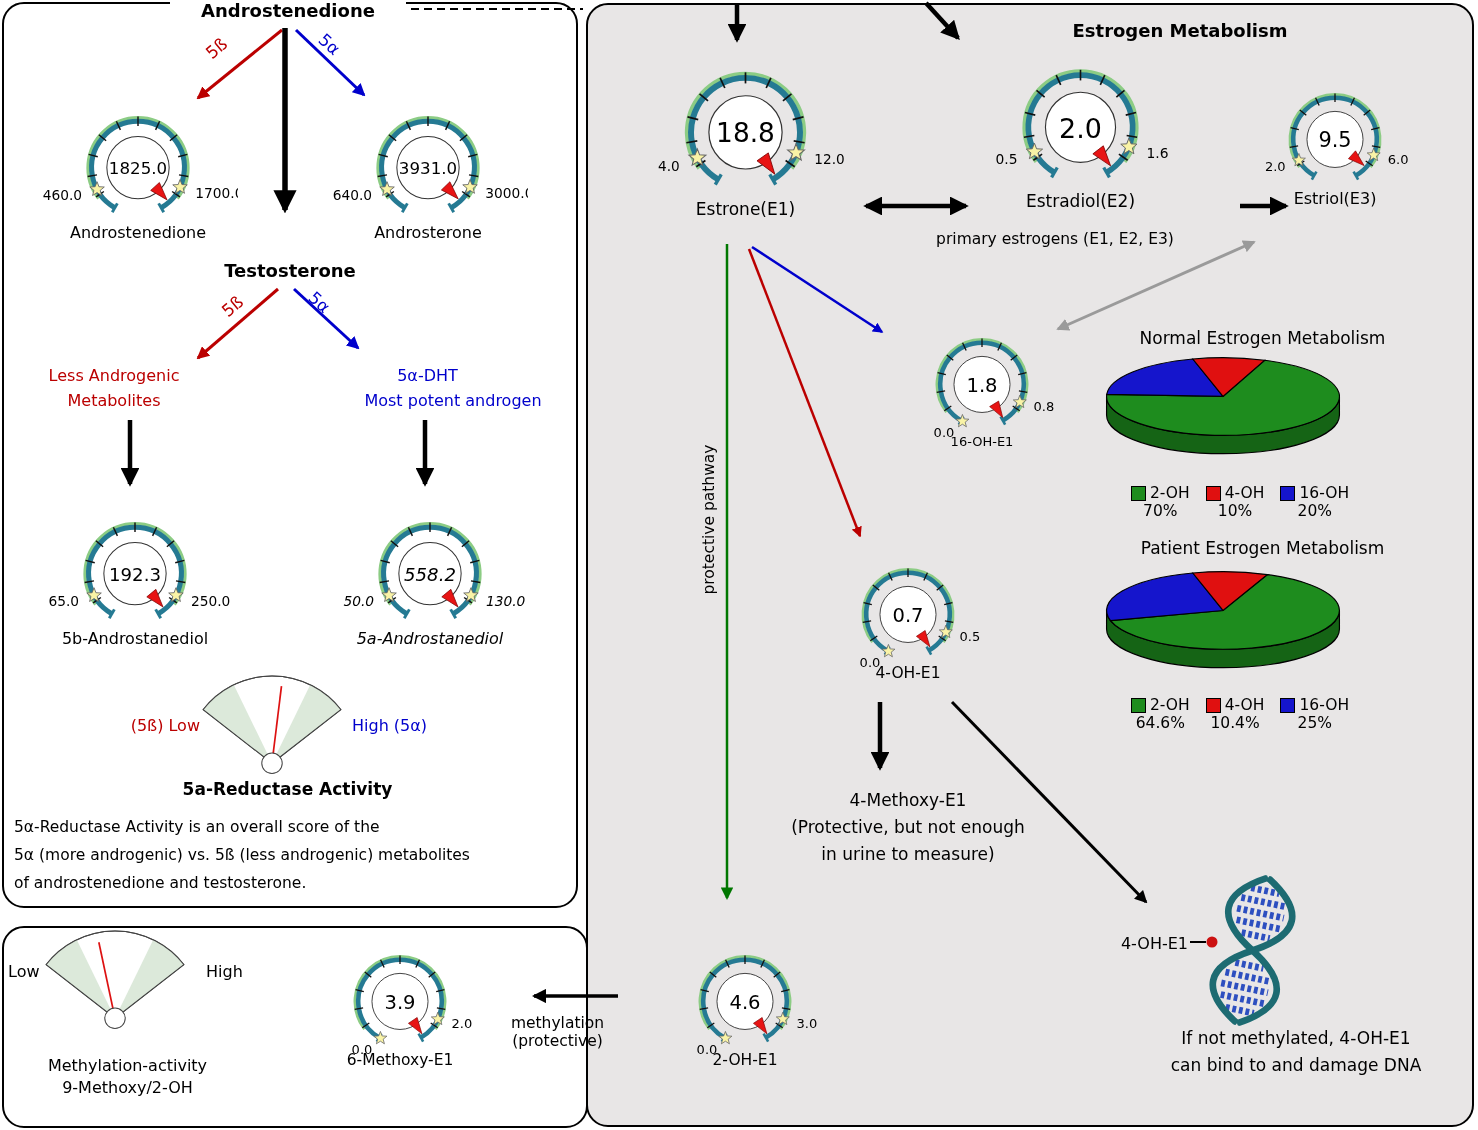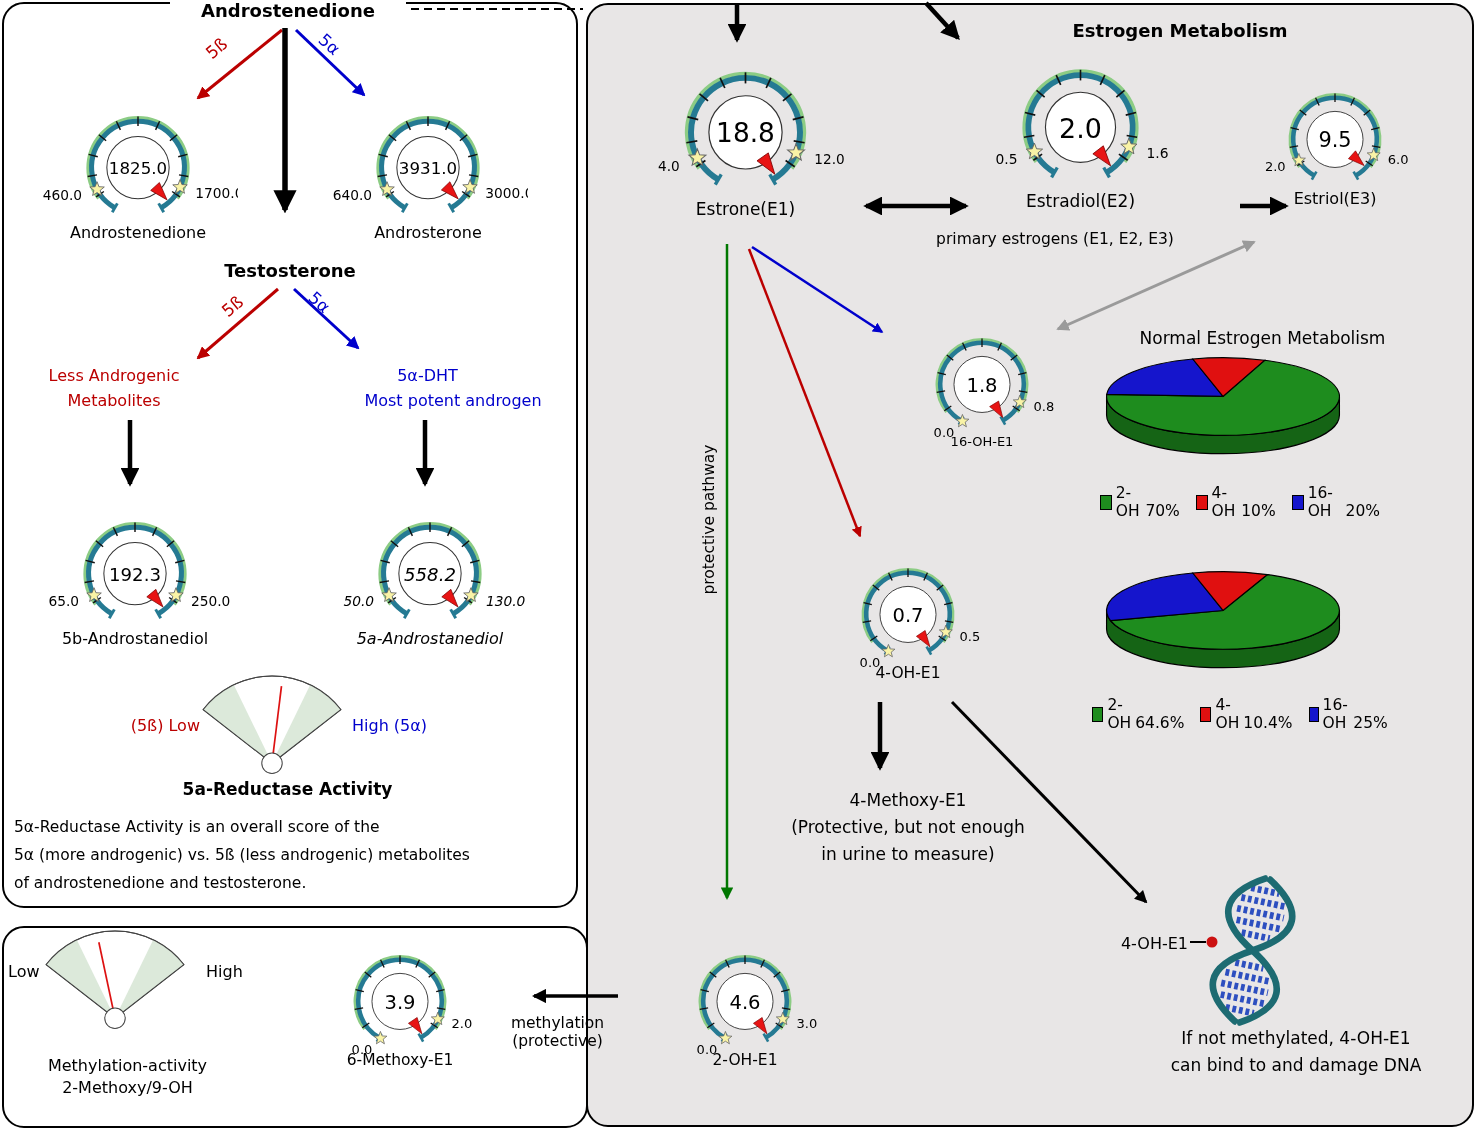--- a/index.html
+++ b/index.html
@@ -17,21 +17,21 @@
   .f15{font-size:15.5px}
   .f16{font-size:16px}
   .f17{font-size:17px}
   .f18{font-size:18px}
   .gauge{position:absolute;z-index:3}
   .gauge svg{display:block}
   .gname{text-align:center;margin-top:-6px;color:#000}
   .fan,.pie{position:absolute;z-index:3}
   .fan svg,.pie svg{display:block}
   .legend{position:absolute;z-index:3;display:flex;justify-content:center;gap:16px}
-  .lcol{display:flex;flex-direction:row;align-items:flex-end}
+  .lcol{display:flex;flex-direction:column;align-items:center}
   .lrow{display:flex;align-items:center;gap:4px;font-size:15.5px}
   .lsq{width:15px;height:15px;border:1px solid #000;display:inline-block}
   .lpct{font-size:15.5px}
   #dna{position:absolute;left:1200px;top:874px;width:105px;height:153px;transform:rotate(12deg);z-index:3}
 </style>
 </head>
 <body>
 
 <div id="root">
 
@@ -93,34 +93,35 @@
   <div class="txt r red f16" style="left:95px;top:716px;width:105px">(5ß) Low</div>
   <div class="txt blue f16" style="left:352px;top:716px">High (5α)</div>
   <div class="txt c bold f17" style="left:150px;top:779px;width:275px">5a-Reductase Activity</div>
   <div class="txt f15" style="left:14px;top:818px">5α-Reductase Activity is an overall score of the</div>
   <div class="txt f15" style="left:14px;top:846px">5α (more androgenic) vs. 5ß (less androgenic) metabolites</div>
   <div class="txt f15" style="left:14px;top:874px">of androstenedione and testosterone.</div>
 
   <div class="txt f16" style="left:8px;top:962px">Low</div>
   <div class="txt f16" style="left:206px;top:962px">High</div>
   <div class="txt c f16" style="left:25px;top:1056px;width:205px">Methylation-activity</div>
-  <div class="txt c f16" style="left:25px;top:1078px;width:205px">2-Methoxy/9-OH</div>
+  <div class="txt c f16" style="left:25px;top:1078px;width:205px">9-Methoxy/2-OH</div>
   <div class="txt c f15" style="left:495px;top:1014px;width:125px">methylation</div>
   <div class="txt c f15" style="left:495px;top:1032px;width:125px">(protective)</div>
 
   <div class="txt c bold f18" style="left:1030px;top:20px;width:300px">Estrogen Metabolism</div>
   <div class="txt c f15" style="left:900px;top:230px;width:310px">primary estrogens (E1, E2, E3)</div>
   <div class="txt c f15" style="left:700px;top:612px;width:185px;transform:rotate(-90deg);transform-origin:0 0">protective pathway</div>
   <div class="txt c f17" style="left:758px;top:790px;width:300px">4-Methoxy-E1</div>
   <div class="txt c f17" style="left:753px;top:817px;width:310px">(Protective, but not enough</div>
   <div class="txt c f17" style="left:753px;top:844px;width:310px">in urine to measure)</div>
   <div class="txt r f16" style="left:1086px;top:934px;width:102px">4-OH-E1</div>
   <div class="txt c f17" style="left:1122px;top:1028px;width:348px">If not methylated, 4-OH-E1</div>
   <div class="txt c f17" style="left:1090px;top:328px;width:345px">Normal Estrogen Metabolism</div>
   <div class="txt c f17" style="left:1122px;top:1055px;width:348px">can bind to and damage DNA</div>
+  <div class="txt c f17" style="left:1090px;top:538px;width:345px">Patient Estrogen Metabolism</div>
 
   <div class="fan" id="fan-reductase" style="left:197px;top:661px;width:150px">
       <svg viewBox="0 0 220 170" width="100%">
         <path d="M 110 150 L 9.1 71.2 A 128 128 0 0 1 210.9 71.2 Z" fill="#fff" stroke="#444" stroke-width="1.5"></path>
         <path d="M 110 150 L 9.1 71.2 A 128 128 0 0 1 53.9 35.0 Z" fill="#dce9da" stroke="none" stroke-width="1.5"></path>
         <path d="M 110 150 L 166.1 35.0 A 128 128 0 0 1 210.9 71.2 Z" fill="#dce9da" stroke="none" stroke-width="1.5"></path>
         <path d="M 110 150 L 9.1 71.2 A 128 128 0 0 1 210.9 71.2 Z" fill="none" stroke="#444" stroke-width="1.5"></path>
         <line x1="110" y1="150" x2="123.9" y2="36.8" stroke="#dd1111" stroke-width="2.5"></line>
         <circle cx="110" cy="150" r="15" fill="#fff" stroke="#444" stroke-width="1.5"></circle>
       </svg>

